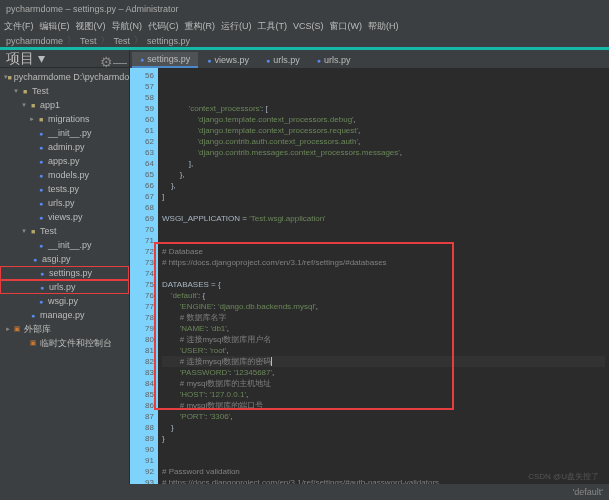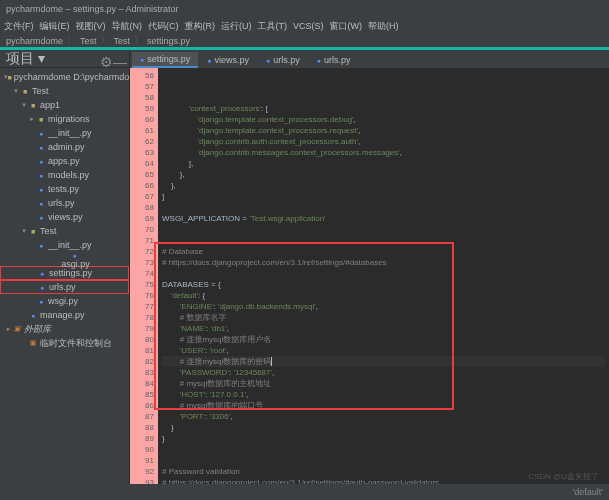--- a/index.html
+++ b/index.html
@@ -16,21 +16,21 @@
 .tree { flex:1; overflow:auto; font-size:9px; padding:2px 0; }
 .tree-row { display:flex; align-items:center; height:14px; padding-left:4px; color:#bbb; white-space:nowrap; }
 .tree-row .arrow { width:8px; color:#888; font-size:7px; text-align:center;}
 .tree-row .icon { width:10px; margin-right:2px; display:inline-flex; justify-content:center;}
 .editor-area { flex:1; background:#2b2b2b; display:flex; flex-direction:column; }
 .tabs { height:18px; background:#3c3f41; display:flex; align-items:flex-end; padding-left:2px; gap:1px; }
 .tab { height:16px; padding:0 8px; display:flex; align-items:center; font-size:9px; color:#bbb; background:#3c3f41; }
 .tab.active { background:#4e5254; border-bottom:2px solid #4a88c7; }
 .tab .tab-icon { color:#568af2; margin-right:3px; font-size:7px;}
 .code-wrap { flex:1; display:flex; overflow:auto; position:relative; }
-.gutter { width:28px; background:#fca5a5; color:#606366; text-align:right; padding:2px 4px 2px 0; font-family:Consolas,monospace; font-size:8px; line-height:11px; flex-shrink:0;}
+.gutter { width:28px; background:#7dd3fc; color:#606366; text-align:right; padding:2px 4px 2px 0; font-family:Consolas,monospace; font-size:8px; line-height:11px; flex-shrink:0;}
 .code { flex:1; padding:2px 4px; font-family:Consolas,monospace; font-size:8px; line-height:11px; white-space:pre; position:relative;}
 .hl-box { position:absolute; border:2px solid #e63e3e; pointer-events:none; }
 .s-str { color:#6a8759; }
 .s-cm { color:#808080; }
 .s-op { color:#a9b7c6; }
 .current-line { background:#323232; display:inline-block; width:100%;}
 .caret { border-left:1px solid #bbb; display:inline-block; height:9px; vertical-align:middle;}
 .statusbar { height:16px; background:#3c3f41; display:flex; align-items:center; padding:0 6px; font-size:9px; color:#888; justify-content:space-between; }
 .watermark { position:absolute; bottom:18px; right:10px; color:#555; font-size:8px; }
 .sidebar-red { border:1px solid #e63e3e; }
@@ -160,21 +160,21 @@
           </span>
           <span>Test</span>
         </div>
         <div class="tree-row" style="padding-left: 28px;">
           <span class="arrow"></span>
           <span class="icon">
             <span style="color:#568af2;font-size:7px;">●</span>
           </span>
           <span>__init__.py</span>
         </div>
-        <div class="tree-row" style="padding-left: 22px; flex-direction: column;">
+        <div class="tree-row" style="padding-left: 22px;">
           <span class="arrow"></span>
           <span class="icon">
             <span style="color:#568af2;font-size:7px;">●</span>
           </span>
           <span>asgi.py</span>
         </div>
         <div class="tree-row sidebar-red" style="padding-left: 28px;">
           <span class="arrow"></span>
           <span class="icon">
             <span style="color:#568af2;font-size:7px;">●</span>
@@ -195,21 +195,21 @@
           </span>
           <span>wsgi.py</span>
         </div>
         <div class="tree-row" style="padding-left: 20px;">
           <span class="arrow"></span>
           <span class="icon">
             <span style="color:#568af2;font-size:7px;">●</span>
           </span>
           <span>manage.py</span>
         </div>
-        <div class="tree-row" style=" font-style: italic;">
+        <div class="tree-row" style="">
           <span class="arrow">▸</span>
           <span class="icon">
             <span style="color:#cc7832;font-size:7px;">▣</span>
           </span>
           <span>外部库</span>
         </div>
         <div class="tree-row" style="padding-left: 20px;">
           <span class="arrow"></span>
           <span class="icon">
             <span style="color:#cc7832;font-size:7px;">▣</span>

